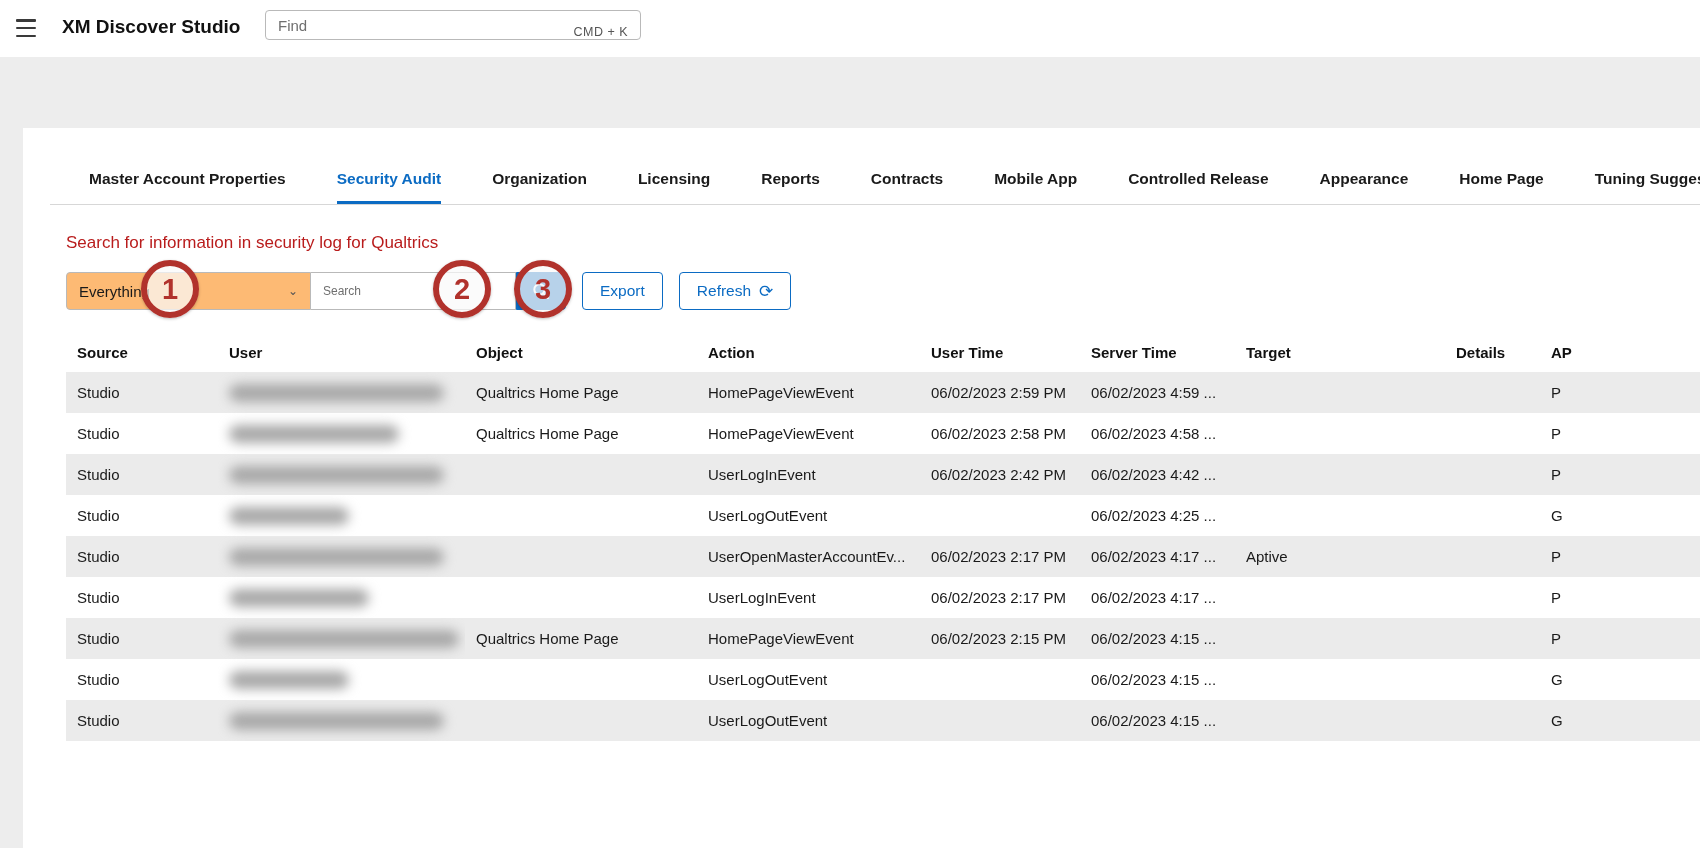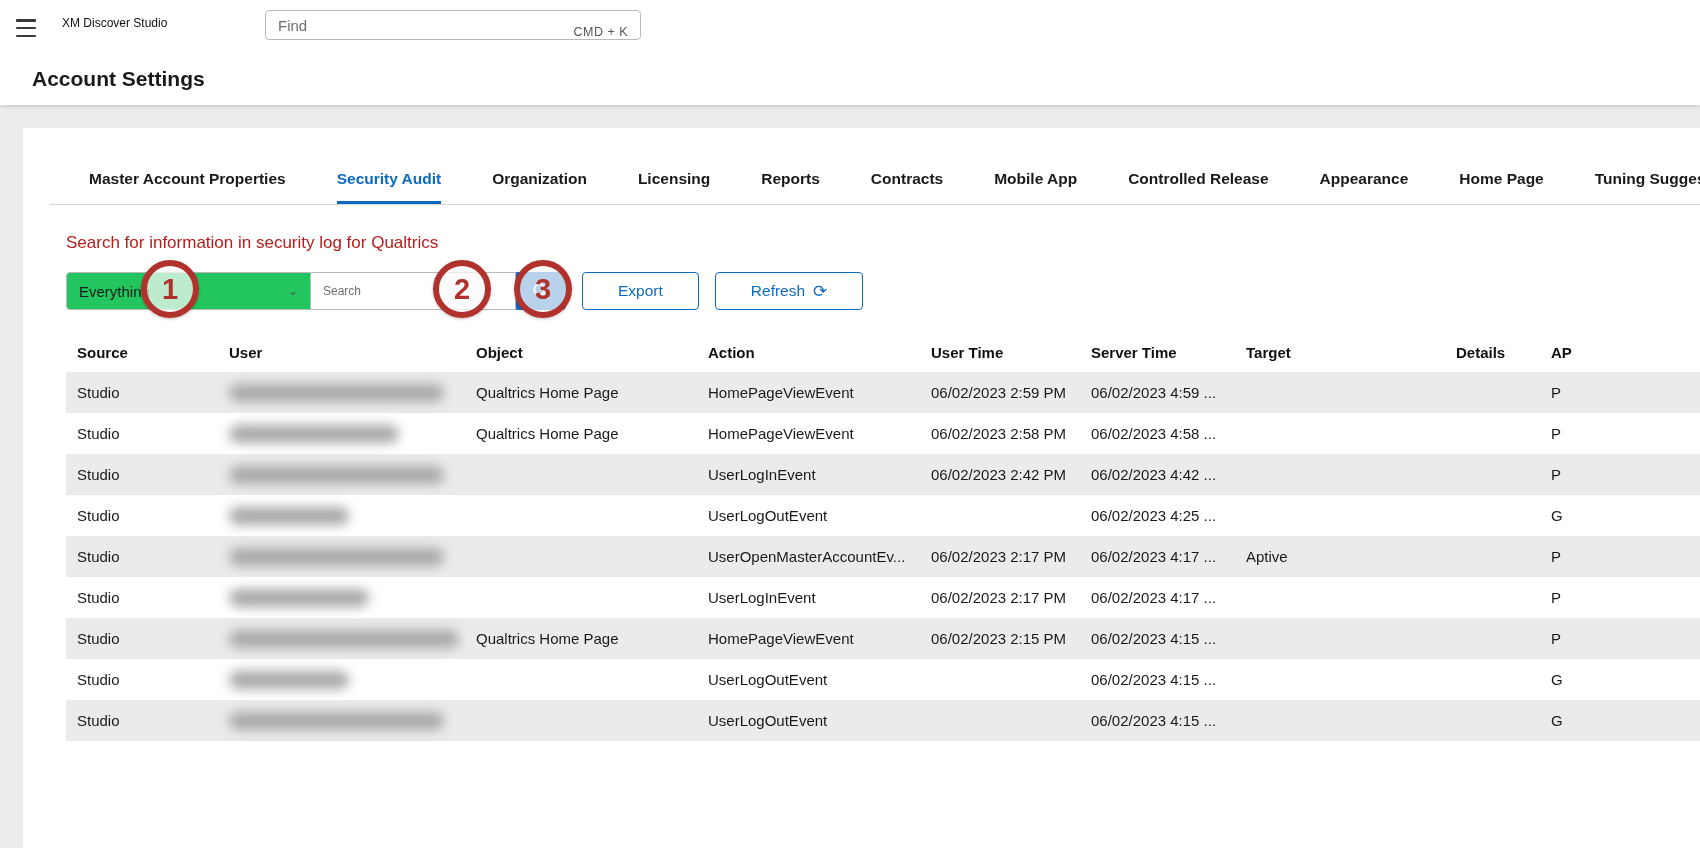--- a/index.html
+++ b/index.html
@@ -3,21 +3,21 @@
 <meta charset="utf-8">
 <style>
   * { margin:0; padding:0; box-sizing:border-box; }
   html,body { background:#ededed; font-family:"Liberation Sans", sans-serif; color:#1a1a1a; }
   .screen { position:relative; width:1700px; height:848px; overflow:hidden; background:#ededed; }
 
   
   .topbar { position:absolute; top:0; left:0; width:100%; height:57px; background:#fff; z-index:5; }
   .hamburger { position:absolute; left:16px; top:19px; width:20px; height:18px; display:flex; flex-direction:column; justify-content:space-between; cursor:pointer; }
   .hamburger span { display:block; height:2.5px; background:#3a3a3a; border-radius:1px; }
-  .app-title { position:absolute; left:62px; top:16px; font-size:12px; font-weight:400; color:#111; }
+  .app-title { position:absolute; left:62px; top:16px; font-size:19px; font-weight:700; color:#111; }
   .find-box { position:absolute; left:265px; top:10px; width:376px; height:30px; border:1px solid #b9b9b9; border-radius:4px; background:#fff; display:flex; align-items:center; padding:0 12px; }
   .find-box input { flex:1; border:none; outline:none; font-size:15px; font-family:inherit; color:#333; background:transparent; }
   .find-box input::placeholder { color:#6f6f6f; }
   .find-shortcut { font-size:12.5px; color:#555; letter-spacing:.5px; white-space:nowrap;margin-top:13px; }
 
   
   .subheader { position:absolute; top:57px; left:0; width:100%; height:48px; background:#fff; box-shadow:0 2px 4px rgba(0,0,0,.14); z-index:4; }
   .page-title { position:absolute; left:32px; top:10px; font-size:21px; font-weight:700; color:#1a1a1a; }
 
   
@@ -25,26 +25,26 @@
 
   .tab-bar { display:flex; gap:51px; border-bottom:1px solid #d7d7d7; margin-left:-16px; padding-left:39px; }
   .tab { font-size:15.5px; font-weight:700; color:#1a1a1a; padding:0 0 13px 0; cursor:pointer; white-space:nowrap; border-bottom:3px solid transparent; }
   .tab.active { color:var(--accent,#0b6bc3); border-bottom-color:var(--accent,#0b6bc3); }
 
   .section-heading { margin-top:28px; font-size:17px; color:#b91c1c; }
   .section-note { margin-top:24px; font-size:15px; color:#1f1f1f; }
 
   
   .filter-row { margin-top:19px; display:flex; align-items:center; }
-  .scope-select { width:245px; height:38px; border:1px solid #b9b9b9; border-radius:4px 0 0 4px; display:flex; align-items:center; justify-content:space-between; padding:0 12px; font-size:15px; color:#1a1a1a; cursor:pointer; background:#22c55e; }
+  .scope-select { width:245px; height:38px; border:1px solid #b9b9b9; border-radius:4px 0 0 4px; display:flex; align-items:center; justify-content:space-between; padding:0 12px; font-size:15px; color:#1a1a1a; cursor:pointer; background:#fdba74; }
   .scope-caret { font-size:12px; color:#555; }
   .search-input { width:205px; height:38px; border:1px solid #b9b9b9; border-left:none; padding:0 12px; font-size:12px; font-family:inherit; color:#333; outline:none; }
   .search-input::placeholder { color:#6f6f6f; }
   .search-btn { width:50px; height:38px; background:var(--accent,#0b6bc3); border:1px solid var(--accent,#0b6bc3); border-radius:0 4px 4px 0; display:flex; align-items:center; justify-content:center; cursor:pointer; }
-  .btn-outline { height:38px; margin-left:16px; padding:0 35px; background:#fff; border:1px solid var(--accent,#0b6bc3); border-radius:4px; color:var(--accent,#0b6bc3); font-size:15.5px; font-family:inherit; cursor:pointer; display:flex; align-items:center; gap:8px; }
+  .btn-outline { height:38px; margin-left:16px; padding:0 17px; background:#fff; border:1px solid var(--accent,#0b6bc3); border-radius:4px; color:var(--accent,#0b6bc3); font-size:15.5px; font-family:inherit; cursor:pointer; display:flex; align-items:center; gap:8px; }
   .refresh-glyph { font-size:17px; line-height:1; }
 
   
   .audit-table { margin-top:22px; width:1634px; border-collapse:collapse; table-layout:fixed; font-size:15px; }
   .audit-table th { text-align:left; font-weight:700; color:#111; height:40px; padding:0 12px 0 11px; white-space:nowrap; overflow:hidden; }
   .audit-table td { height:41px; padding:0 12px 0 11px; white-space:nowrap; overflow:hidden; color:#1a1a1a; vertical-align:middle; }
   .audit-table tr.odd td { background:#ebebeb; }
   .audit-table tr.even td { background:#fff; }
   .blur { height:18px; border-radius:9px; background:#a8a8a8; filter:blur(6px); }
 
@@ -65,23 +65,20 @@
         <span></span>
         <span></span>
     </div>
     <div class="app-title">XM Discover Studio</div>
     <div class="find-box">
       <input type="text" placeholder="Find" style="">
       <span class="find-shortcut">CMD + K</span>
     </div>
   </div>
 
-  <div class="subheader">
-    <div class="page-title">Account Settings</div>
-  </div>
 
   <div class="card">
 
     <div class="tab-bar">
         <div class="tab">Master Account Properties</div>
         <div class="tab active">Security Audit</div>
         <div class="tab">Organization</div>
         <div class="tab">Licensing</div>
         <div class="tab">Reports</div>
         <div class="tab">Contracts</div>

